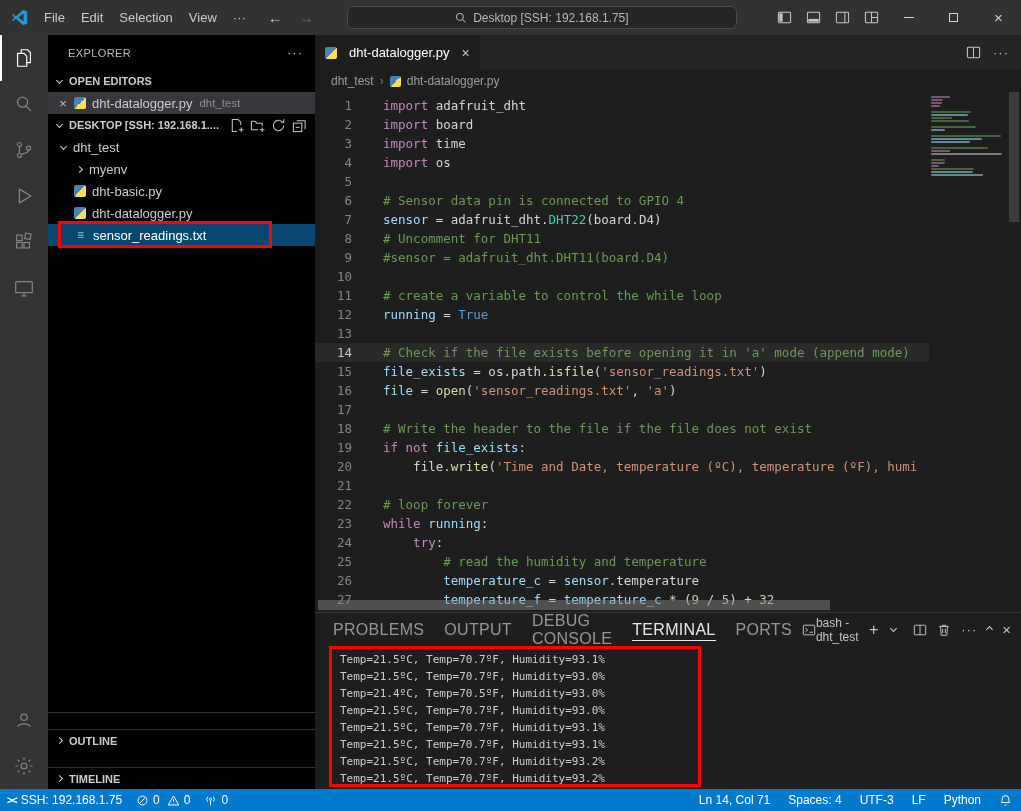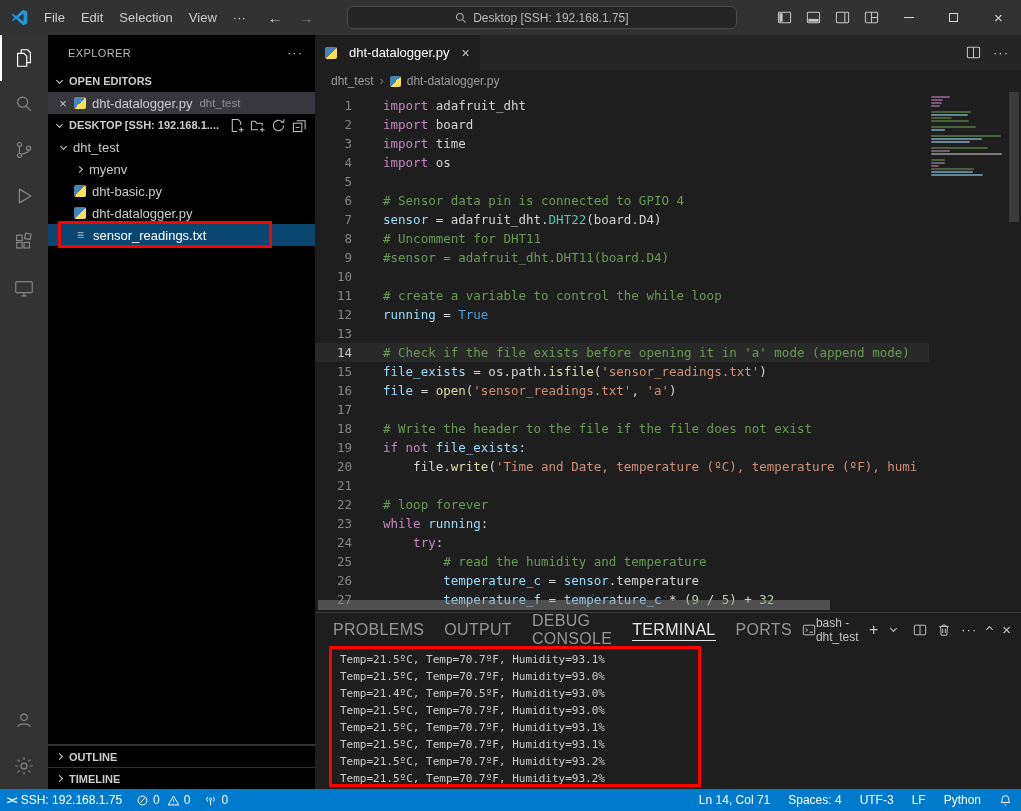--- a/index.html
+++ b/index.html
@@ -51,21 +51,21 @@
   .oe-detail { color:#8f8f8f; font-size:11.5px; margin-left:7px; }
   .ws-header { justify-content:flex-start; }
   .ws-actions { margin-left:auto; display:flex; align-items:center; gap:6px; padding-right:8px; color:#c5c5c5; }
   .tree-row { height:22px; display:flex; align-items:center; cursor:default; }
   .tree-row.selected { background:#094771; color:#ffffff; }
   .icon-python { width:12px; height:12px; border-radius:2px; flex:none; margin-right:6px;
     background:linear-gradient(135deg,#4584b6 0 50%,#ffde57 50% 100%); }
   .icon-textfile { width:13px; flex:none; margin-right:6px; color:#b8b8b8; font-size:12px;
     line-height:1; text-align:center; }
   .sb-bottom { margin-top:auto; border-top:1px solid #333333; }
-  .sb-bottom .section-header { border-top:1px solid #303031; }
+  .sb-bottom .section-header { border-top:1px solid #303031;margin-top:16px; }
 
   
   .editor-col { flex:1; min-width:0; display:flex; flex-direction:column; background:#1e1e1e; }
   .tabbar { height:35px; background:#252526; display:flex; align-items:stretch; }
   .tab { background:#1e1e1e; display:flex; align-items:center; gap:6px; padding:0 10px;
     color:#ffffff; font-size:13px; }
   .tab-close { color:#c5c5c5; font-size:14px; margin-left:6px; }
   .tab-actions { margin-left:auto; display:flex; align-items:center; gap:12px;
     color:#c5c5c5; padding-right:12px; }
   .more-glyph { letter-spacing:1px; font-size:13px; }

